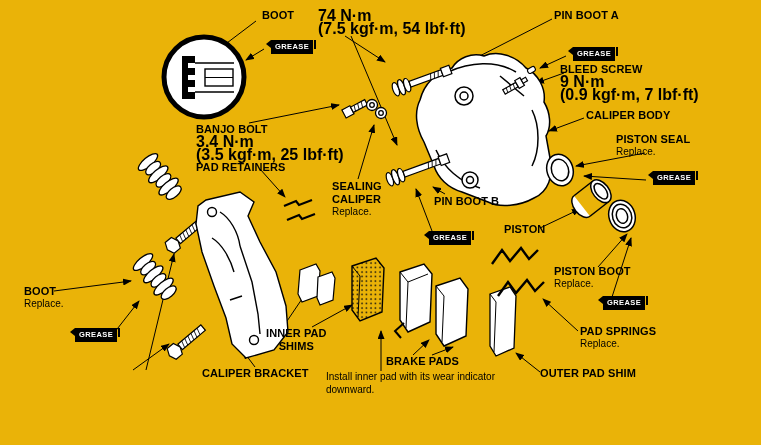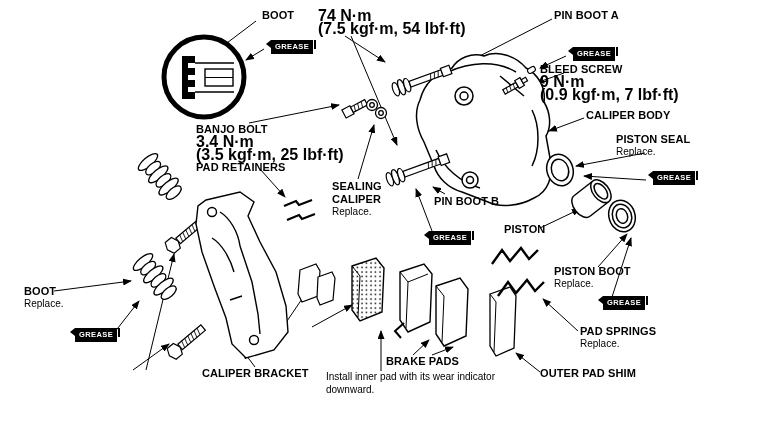--- a/index.html
+++ b/index.html
@@ -1,17 +1,17 @@
 <!DOCTYPE html>
 <html><head>
 <meta charset="utf-8">
 <style>
   html,body{margin:0;padding:0;background:#e8e8e8}
   #stage{
-    position:relative;width:761px;height:445px;background:#ffffff;
+    position:relative;width:761px;height:445px;background:#eab308;
     overflow:hidden;font-family:"Liberation Sans",sans-serif;color:#000;
   }
   #art{position:absolute;left:0;top:0}
   .block{position:absolute;white-space:nowrap}
   .t{font-weight:bold;font-size:11px;line-height:13px;letter-spacing:.1px}
   .s{font-weight:bold;font-size:16px;line-height:12.5px}
   .n{font-weight:normal;font-size:10px;line-height:12.5px}
   .ctr{text-align:center}
   .grease{position:absolute;display:flex;align-items:flex-start}
   .nib{width:0;height:0;border-top:4px solid transparent;border-bottom:4px solid transparent;border-right:5px solid #000}
@@ -246,21 +246,21 @@
 
   <div class="block" style="left:318px;top:10px">
     <div class="s">74 N·m</div>
     <div class="s">(7.5 kgf·m, 54 lbf·ft)</div>
   </div>
 
   <div class="block" style="left:554px;top:9px">
     <div class="t">PIN BOOT A</div>
   </div>
 
-  <div class="block" style="left:540px;top:63px">
+  <div class="block" style="left:560px;top:63px">
     <div class="t">BLEED SCREW</div>
     <div class="s">9 N·m</div>
     <div class="s">(0.9 kgf·m, 7 lbf·ft)</div>
   </div>
 
   <div class="block" style="left:586px;top:109px">
     <div class="t">CALIPER BODY</div>
   </div>
 
   <div class="block" style="left:616px;top:133px">
@@ -295,20 +295,24 @@
   <div class="block" style="left:554px;top:265px">
     <div class="t">PISTON BOOT</div>
     <div class="n">Replace.</div>
   </div>
 
   <div class="block" style="left:24px;top:285px">
     <div class="t">BOOT</div>
     <div class="n">Replace.</div>
   </div>
 
+  <div class="block ctr" style="left:266px;top:327px">
+    <div class="t">INNER PAD</div>
+    <div class="t">SHIMS</div>
+  </div>
 
   <div class="block" style="left:202px;top:367px">
     <div class="t">CALIPER BRACKET</div>
   </div>
 
   <div class="block" style="left:386px;top:355px">
     <div class="t">BRAKE PADS</div>
   </div>
 
   <div class="block" style="left:326px;top:371px">

